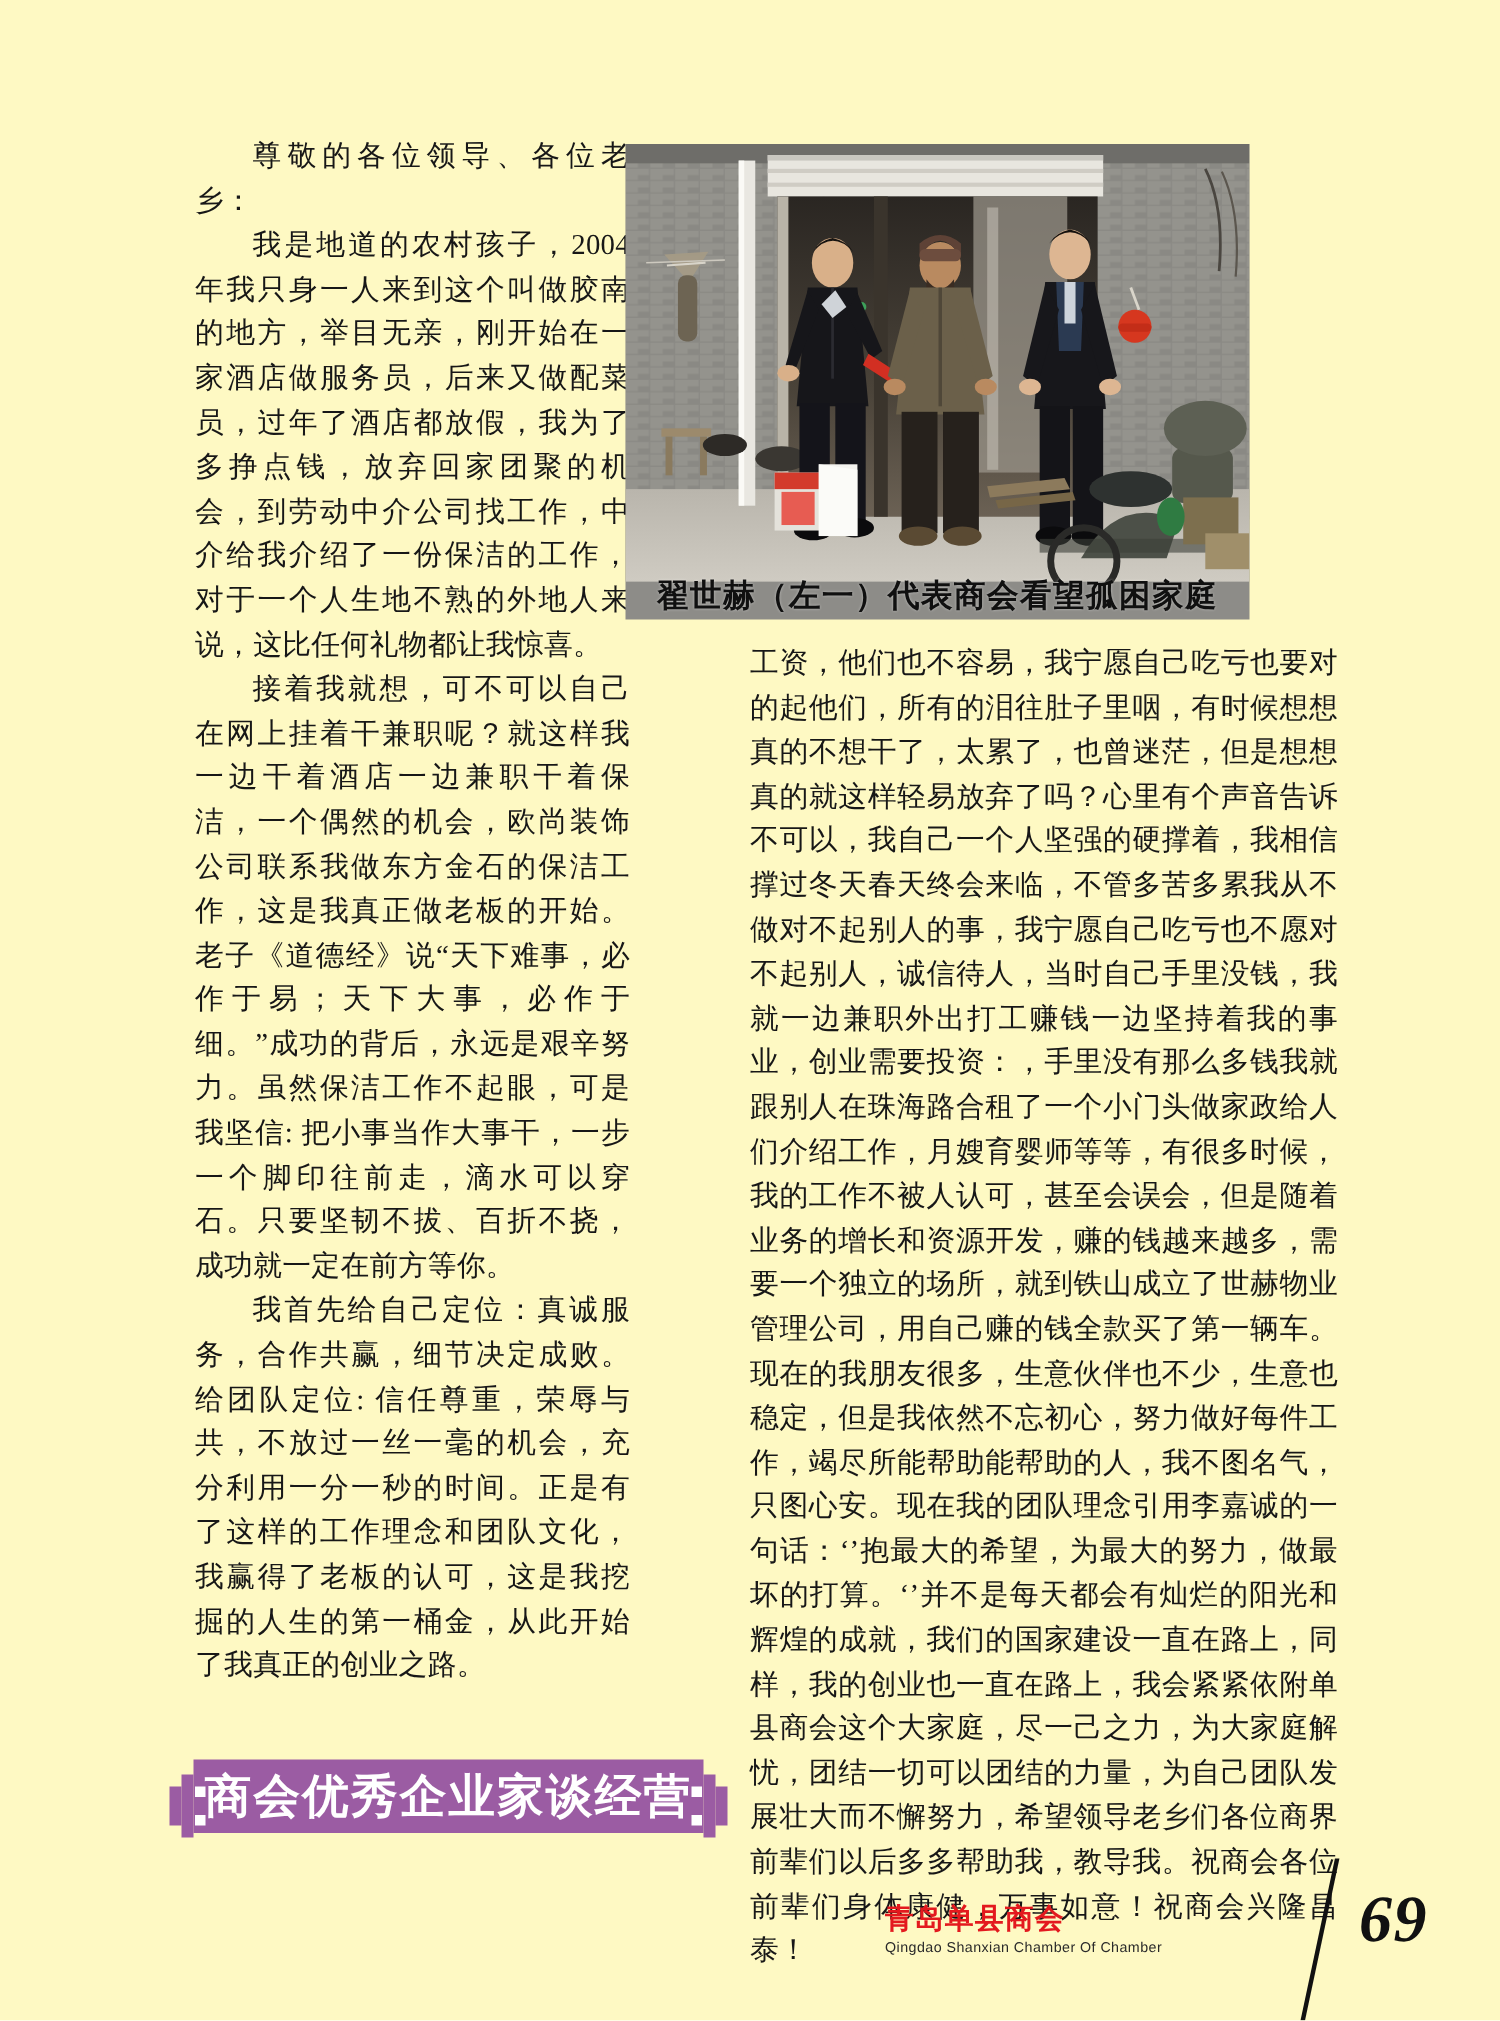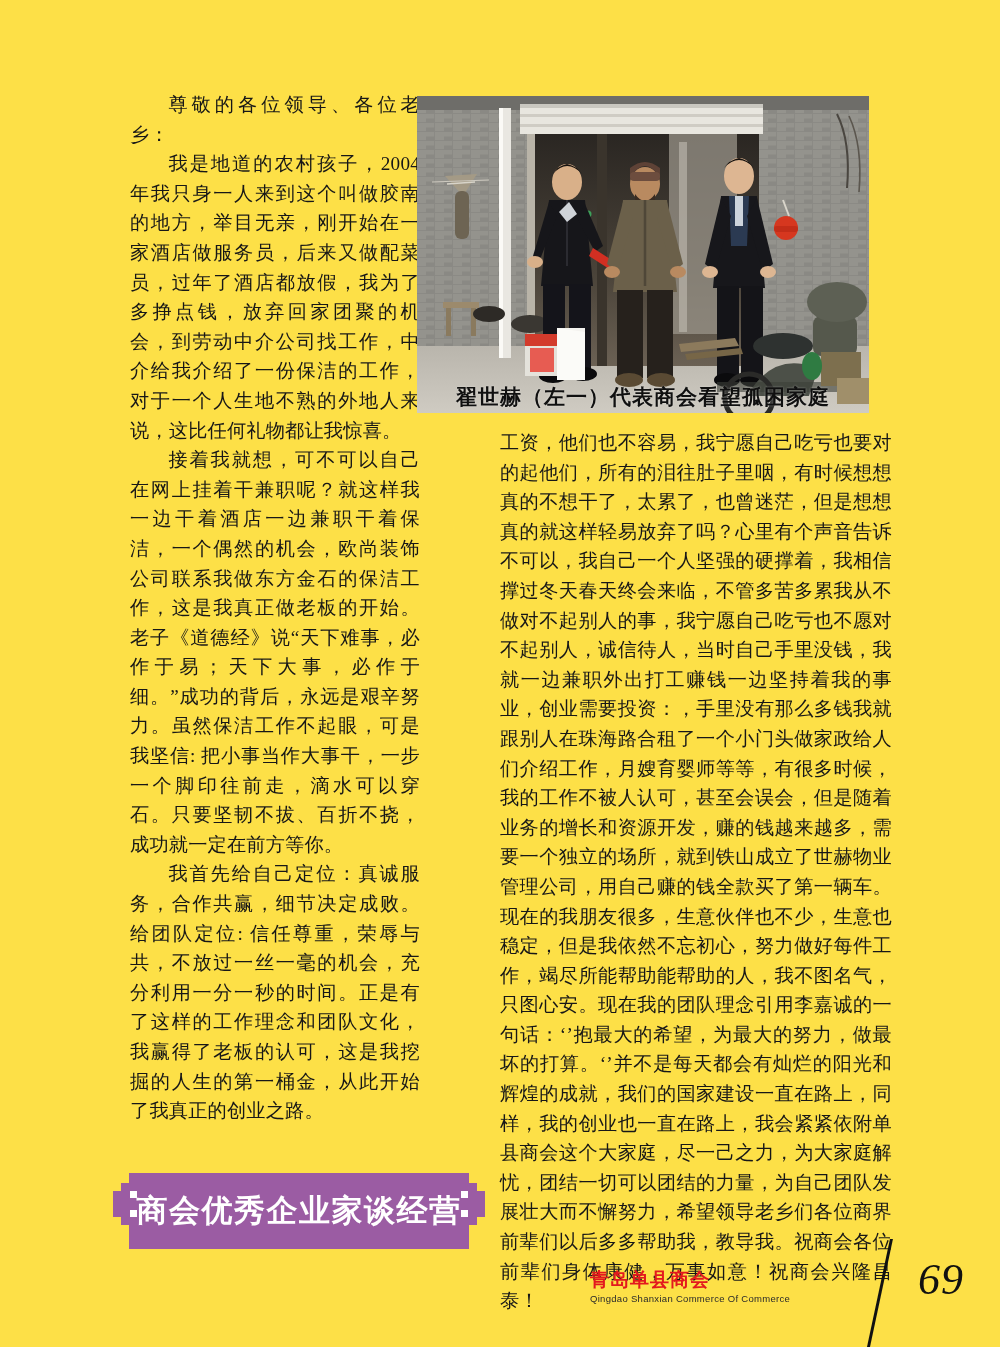--- a/index.html
+++ b/index.html
@@ -8,21 +8,21 @@
     padding: 0;
     background: #ffffff;
   }
   body {
     font-family: "Liberation Serif", "DejaVu Serif", serif;
   }
   .page {
     position: relative;
     width: 1000px;
     height: 1347px;
-    background: #fde047;
+    background: #fef9c3;
     overflow: hidden;
   }
 
   
   .col-left {
     position: absolute;
     left: 130px;
     top: 90px;
     width: 290px;
   }
@@ -44,21 +44,21 @@
     letter-spacing: 0.2px;
     word-break: break-all;
   }
   .para.no-indent { text-indent: 0; }
 
   
   .photo-wrap {
     position: absolute;
     left: 417px;
     top: 96px;
-    width: 452px;
+    width: 416px;
     height: 317px;
     overflow: hidden;
     background: #8d8c88;
   }
   .photo {
     position: absolute;
     inset: 0;
     display: block;
   }
   .photo-caption {
@@ -81,21 +81,21 @@
     left: 113px;
     top: 1173px;
     width: 372px;
     height: 62px;
   }
   .banner-body {
     position: absolute;
     left: 16px;
     top: 0;
     width: 340px;
-    height: 76px;
+    height: 49px;
     background: #9b5ca3;
     display: flex;
     align-items: center;
     justify-content: center;
   }
   .banner-text {
     font-family: "DejaVu Sans", "Liberation Sans", sans-serif;
     font-size: 31px;
     font-weight: 700;
     color: #ffffff;
@@ -146,25 +146,25 @@
     right: 130px;
     bottom: 0px;
     width: 3px;
     height: 108px;
     background: #111;
     transform: skewX(-12deg);
     transform-origin: bottom center;
   }
   .page-num {
     position: absolute;
-    right: 36px;
+    right: 48px;
     bottom: 42px;
     font-family: "Liberation Serif", "DejaVu Serif", serif;
     font-style: italic;
-    font-weight: 400;
+    font-weight: 700;
     font-size: 44px;
     color: #111;
     letter-spacing: 1px;
     text-align: right;
   }
 </style>
 </head>
 <body>
 
 <div class="page">
@@ -327,19 +327,19 @@
     <span class="pix l4"></span>
     <span class="pix r1"></span>
     <span class="pix r2"></span>
     <span class="pix r3"></span>
     <span class="pix r4"></span>
   </div>
 
   <div class="footer">
     <div class="brand">
       <div class="brand-cn">青岛单县商会</div>
-      <div class="brand-en">Qingdao Shanxian Commerce Of Commerce</div>
+      <div class="brand-en">Qingdao Shanxian Chamber Of Chamber</div>
     </div>
     <div class="slash"></div>
     <div class="page-num">69</div>
   </div>
 
 </div>
 
 </body></html>

